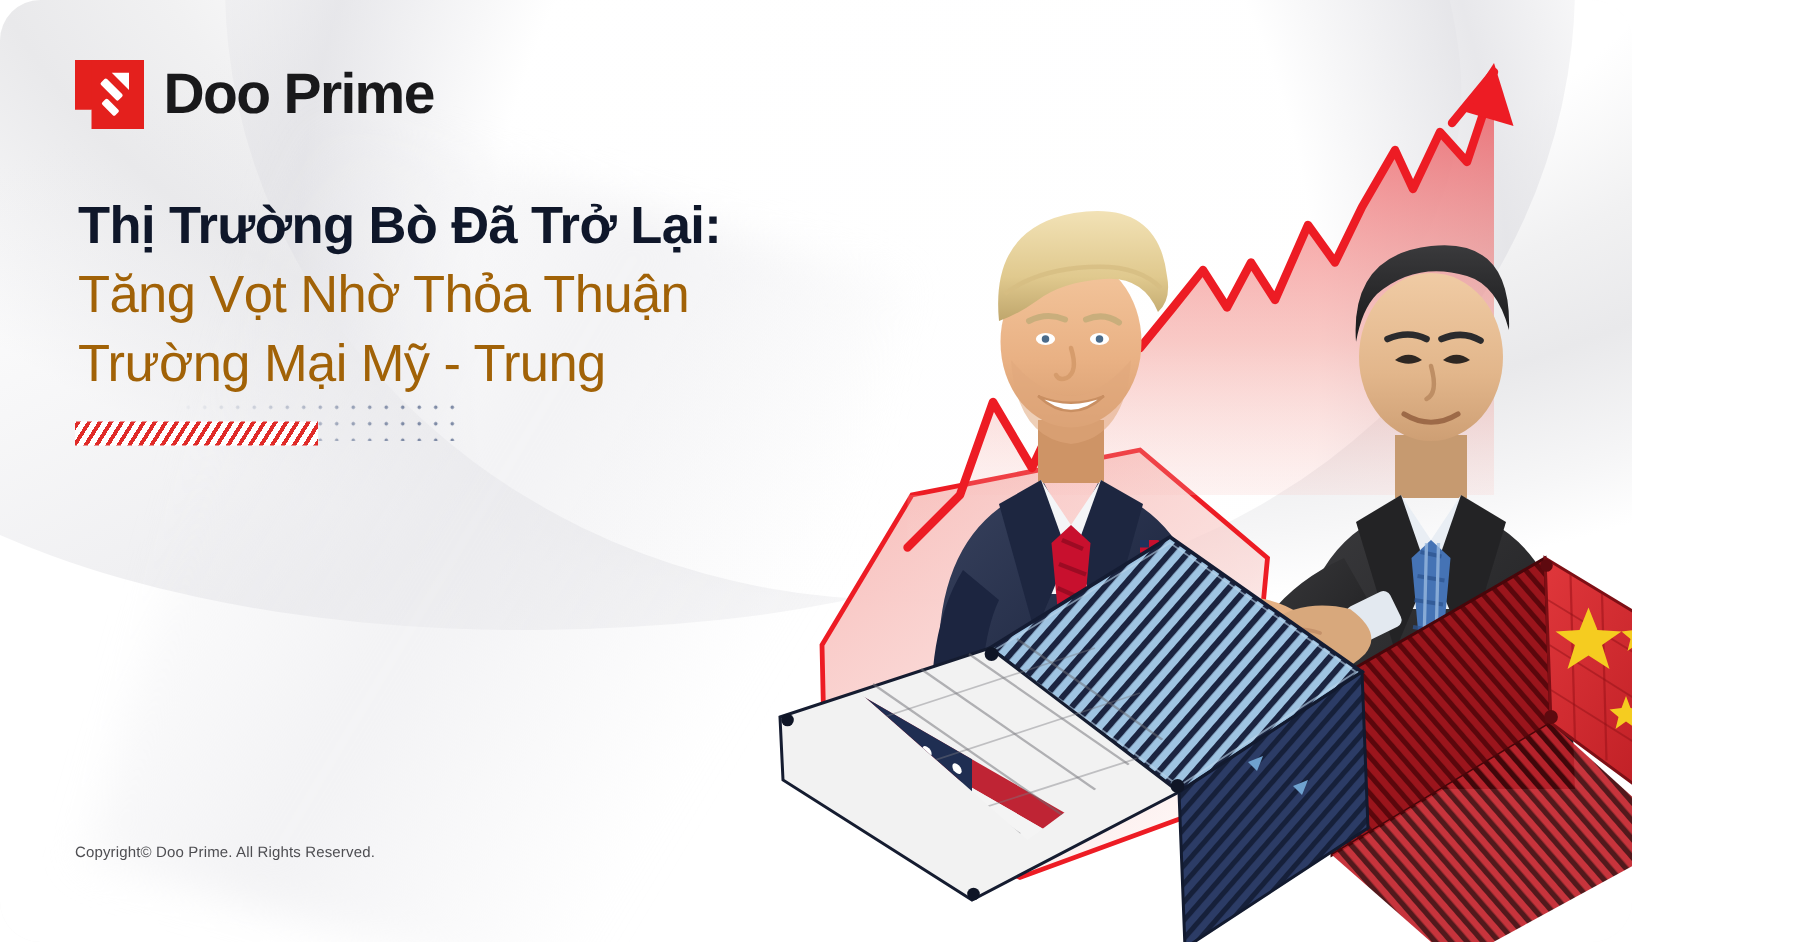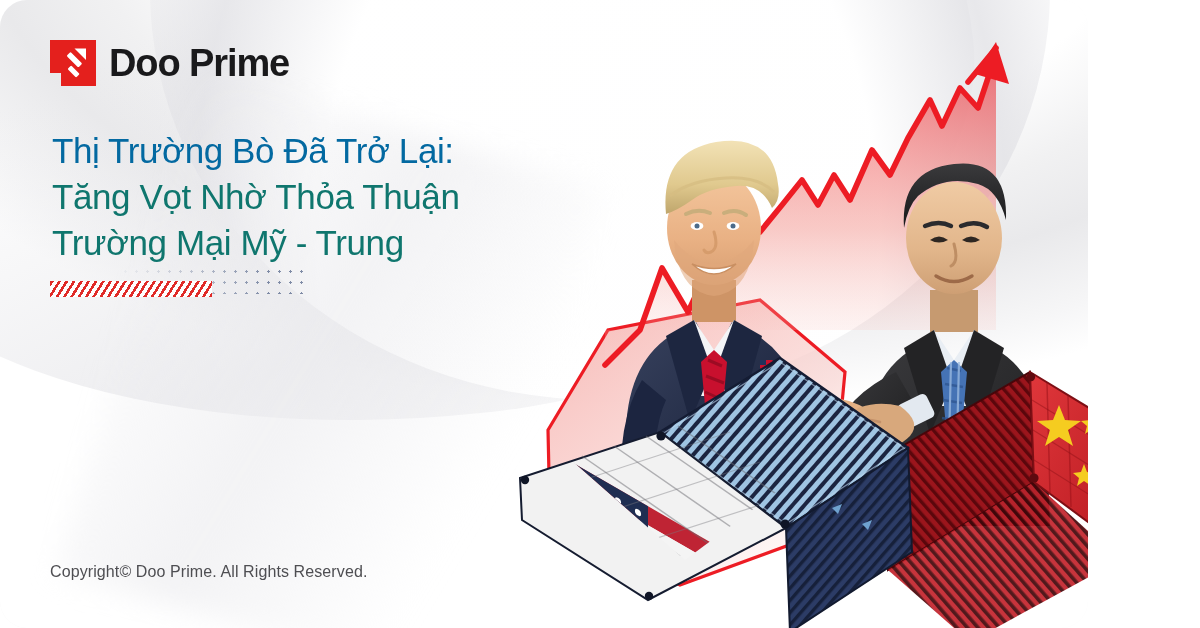--- a/index.html
+++ b/index.html
@@ -76,25 +76,25 @@
     left: 52px; top: 128px;
     width: 620px;
   }
   .headline-line {
     font-size: 35px;
     line-height: 46px;
     letter-spacing: -0.4px;
     white-space: nowrap;
   }
   .headline-line.accent {
-    color: #0369a1;
-    font-weight: 400;
+    color: #0f172a;
+    font-weight: 700;
   }
   .headline-line.plain {
-    color: #0f766e;
+    color: #a16207;
     font-weight: 500;
   }
 
   
   .deco-dots {
     position: absolute;
     left: 120px; top: 264px;
     width: 190px; height: 30px;
     background-image: radial-gradient(circle, #6b7a99 1.15px, rgba(107,122,153,0) 1.4px);
     background-size: 11px 11px;
@@ -111,21 +111,21 @@
       -58deg,
       #e02b28 0px, #e02b28 2.6px,
       #ffffff 2.6px, #ffffff 6.2px
     );
   }
 
   
   .copyright {
     position: absolute;
     left: 50px; top: 563px;
-    font-size: 16px;
+    font-size: 10px;
     color: #4e4e52;
     letter-spacing: 0.1px;
     white-space: nowrap;
   }
 
   
   .art {
     position: absolute;
     left: 430px; top: 0;
     width: 770px; height: 628px;

